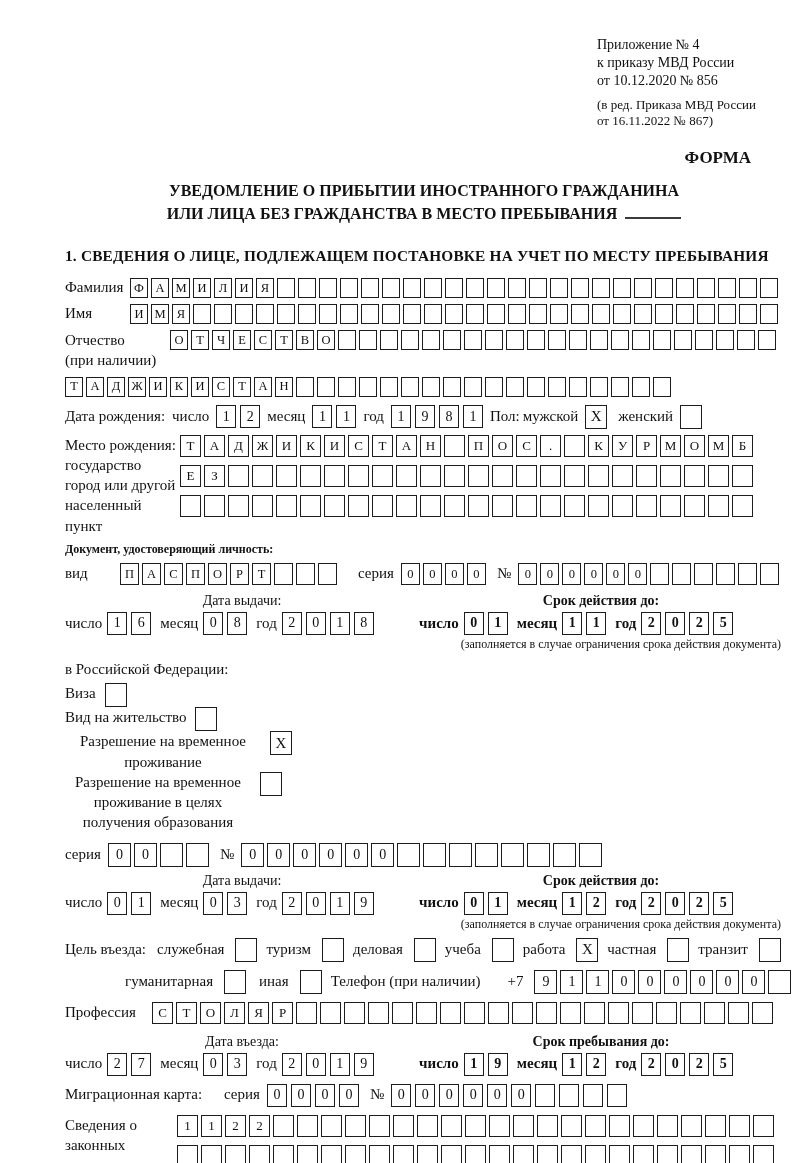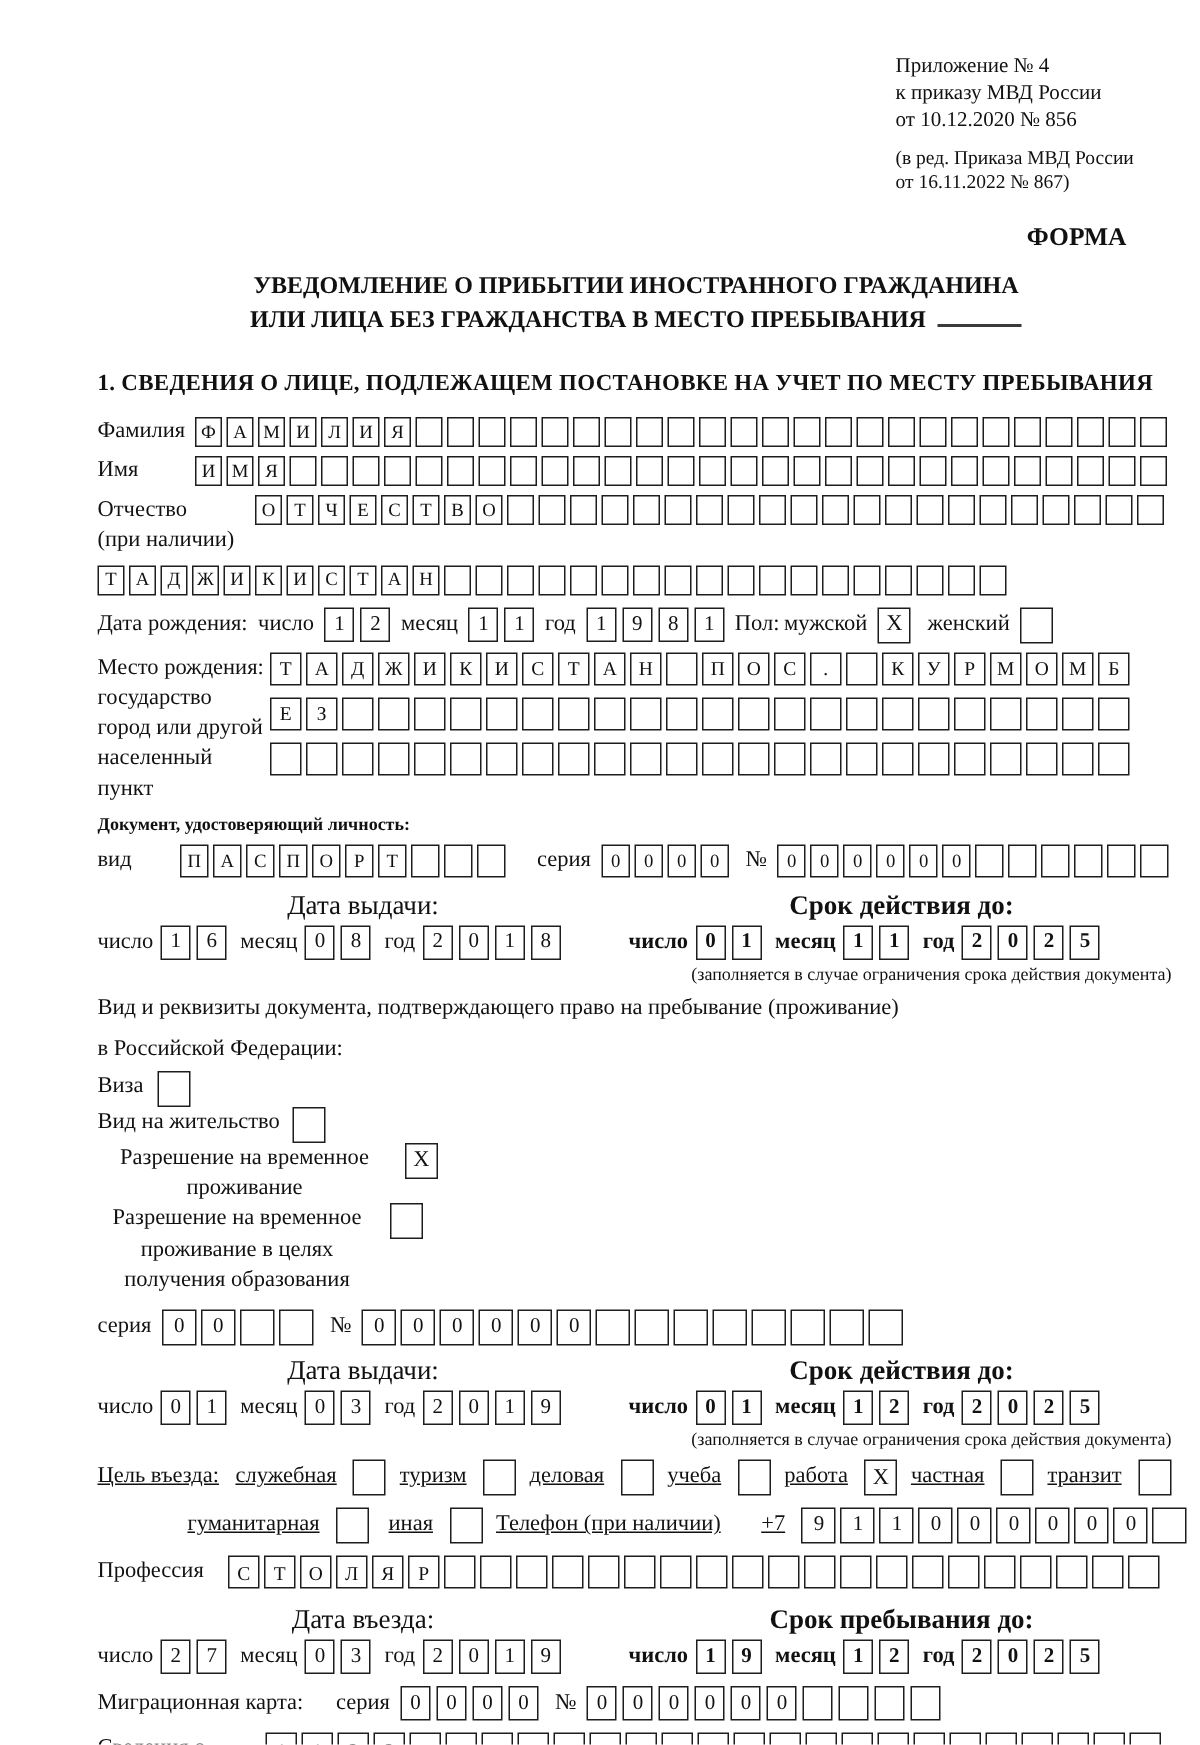--- a/index.html
+++ b/index.html
@@ -46,35 +46,35 @@
   .inline { display:flex; align-items:center; gap:7px; flex-wrap:nowrap; }
   .gap-l { margin-left:14px; }
   .gap-s { margin-left:4px; }
 
   .center-bold { text-align:left; font-weight:bold; font-size:12px; margin:4px 0 6px 0; }
 
   .dates-row { display:flex; margin-bottom:2px; }
   .date-group { display:flex; flex-direction:column; }
   .dg-left { width:356px; }
   .dg-right { width:366px;font-weight:bold; }
-  .date-heading { text-align:center; font-size:18px; margin-bottom:3px; }
+  .date-heading { text-align:center; font-size:14px; margin-bottom:3px; }
   .date-line { display:flex; align-items:center; gap:5px; }
 
   .note-right { text-align:right; font-size:12px; padding-right:2px; margin-bottom:6px; }
 
   .stack { display:flex; flex-direction:column; gap:8px; }
 
   .opt-row { display:flex; align-items:flex-start; margin:4px 0 10px 0;flex-direction:column; }
   .opt { display:flex; align-items:flex-start; gap:9px; }
   .opt-label { font-size:15px; line-height:1.35; }
   .opt-label.c2 { max-width:196px; text-align:center; }
   .opt-label.c3 { max-width:186px; text-align:center; }
 
   .purpose-row { display:flex; align-items:center; gap:9px; margin-bottom:8px; flex-wrap:nowrap; }
-  .purpose-row .lbl { margin-right:2px;text-decoration:underline; }
+  .purpose-row .lbl { margin-right:2px; }
   .mt2 { margin-top:2px; }
 </style>
 </head>
 <body>
 
 <div class="page">
 
   <div class="appendix">
     <div>Приложение № 4</div>
     <div>к приказу МВД России</div>
@@ -438,21 +438,20 @@
             <span class="cell">2</span>
             <span class="cell">0</span>
             <span class="cell">2</span>
             <span class="cell">5</span>
           </span>
       </div>
     </div>
   </div>
   <div class="note-right">(заполняется в случае ограничения срока действия документа)</div>
 
-  <div class="lbl mt2">Вид и реквизиты документа, подтверждающего право на пребывание (проживание)</div>
   <div class="lbl" style="margin-top:8px">в Российской Федерации:</div>
 
   <div class="opt-row">
     <span class="opt" style="margin-right:22px">
       <span class="opt-label">Виза</span>
       <span class="checkbox"></span>
     </span>
     <span class="opt" style="margin-right:24px">
       <span class="opt-label">Вид на жительство</span>
       <span class="checkbox"></span>

